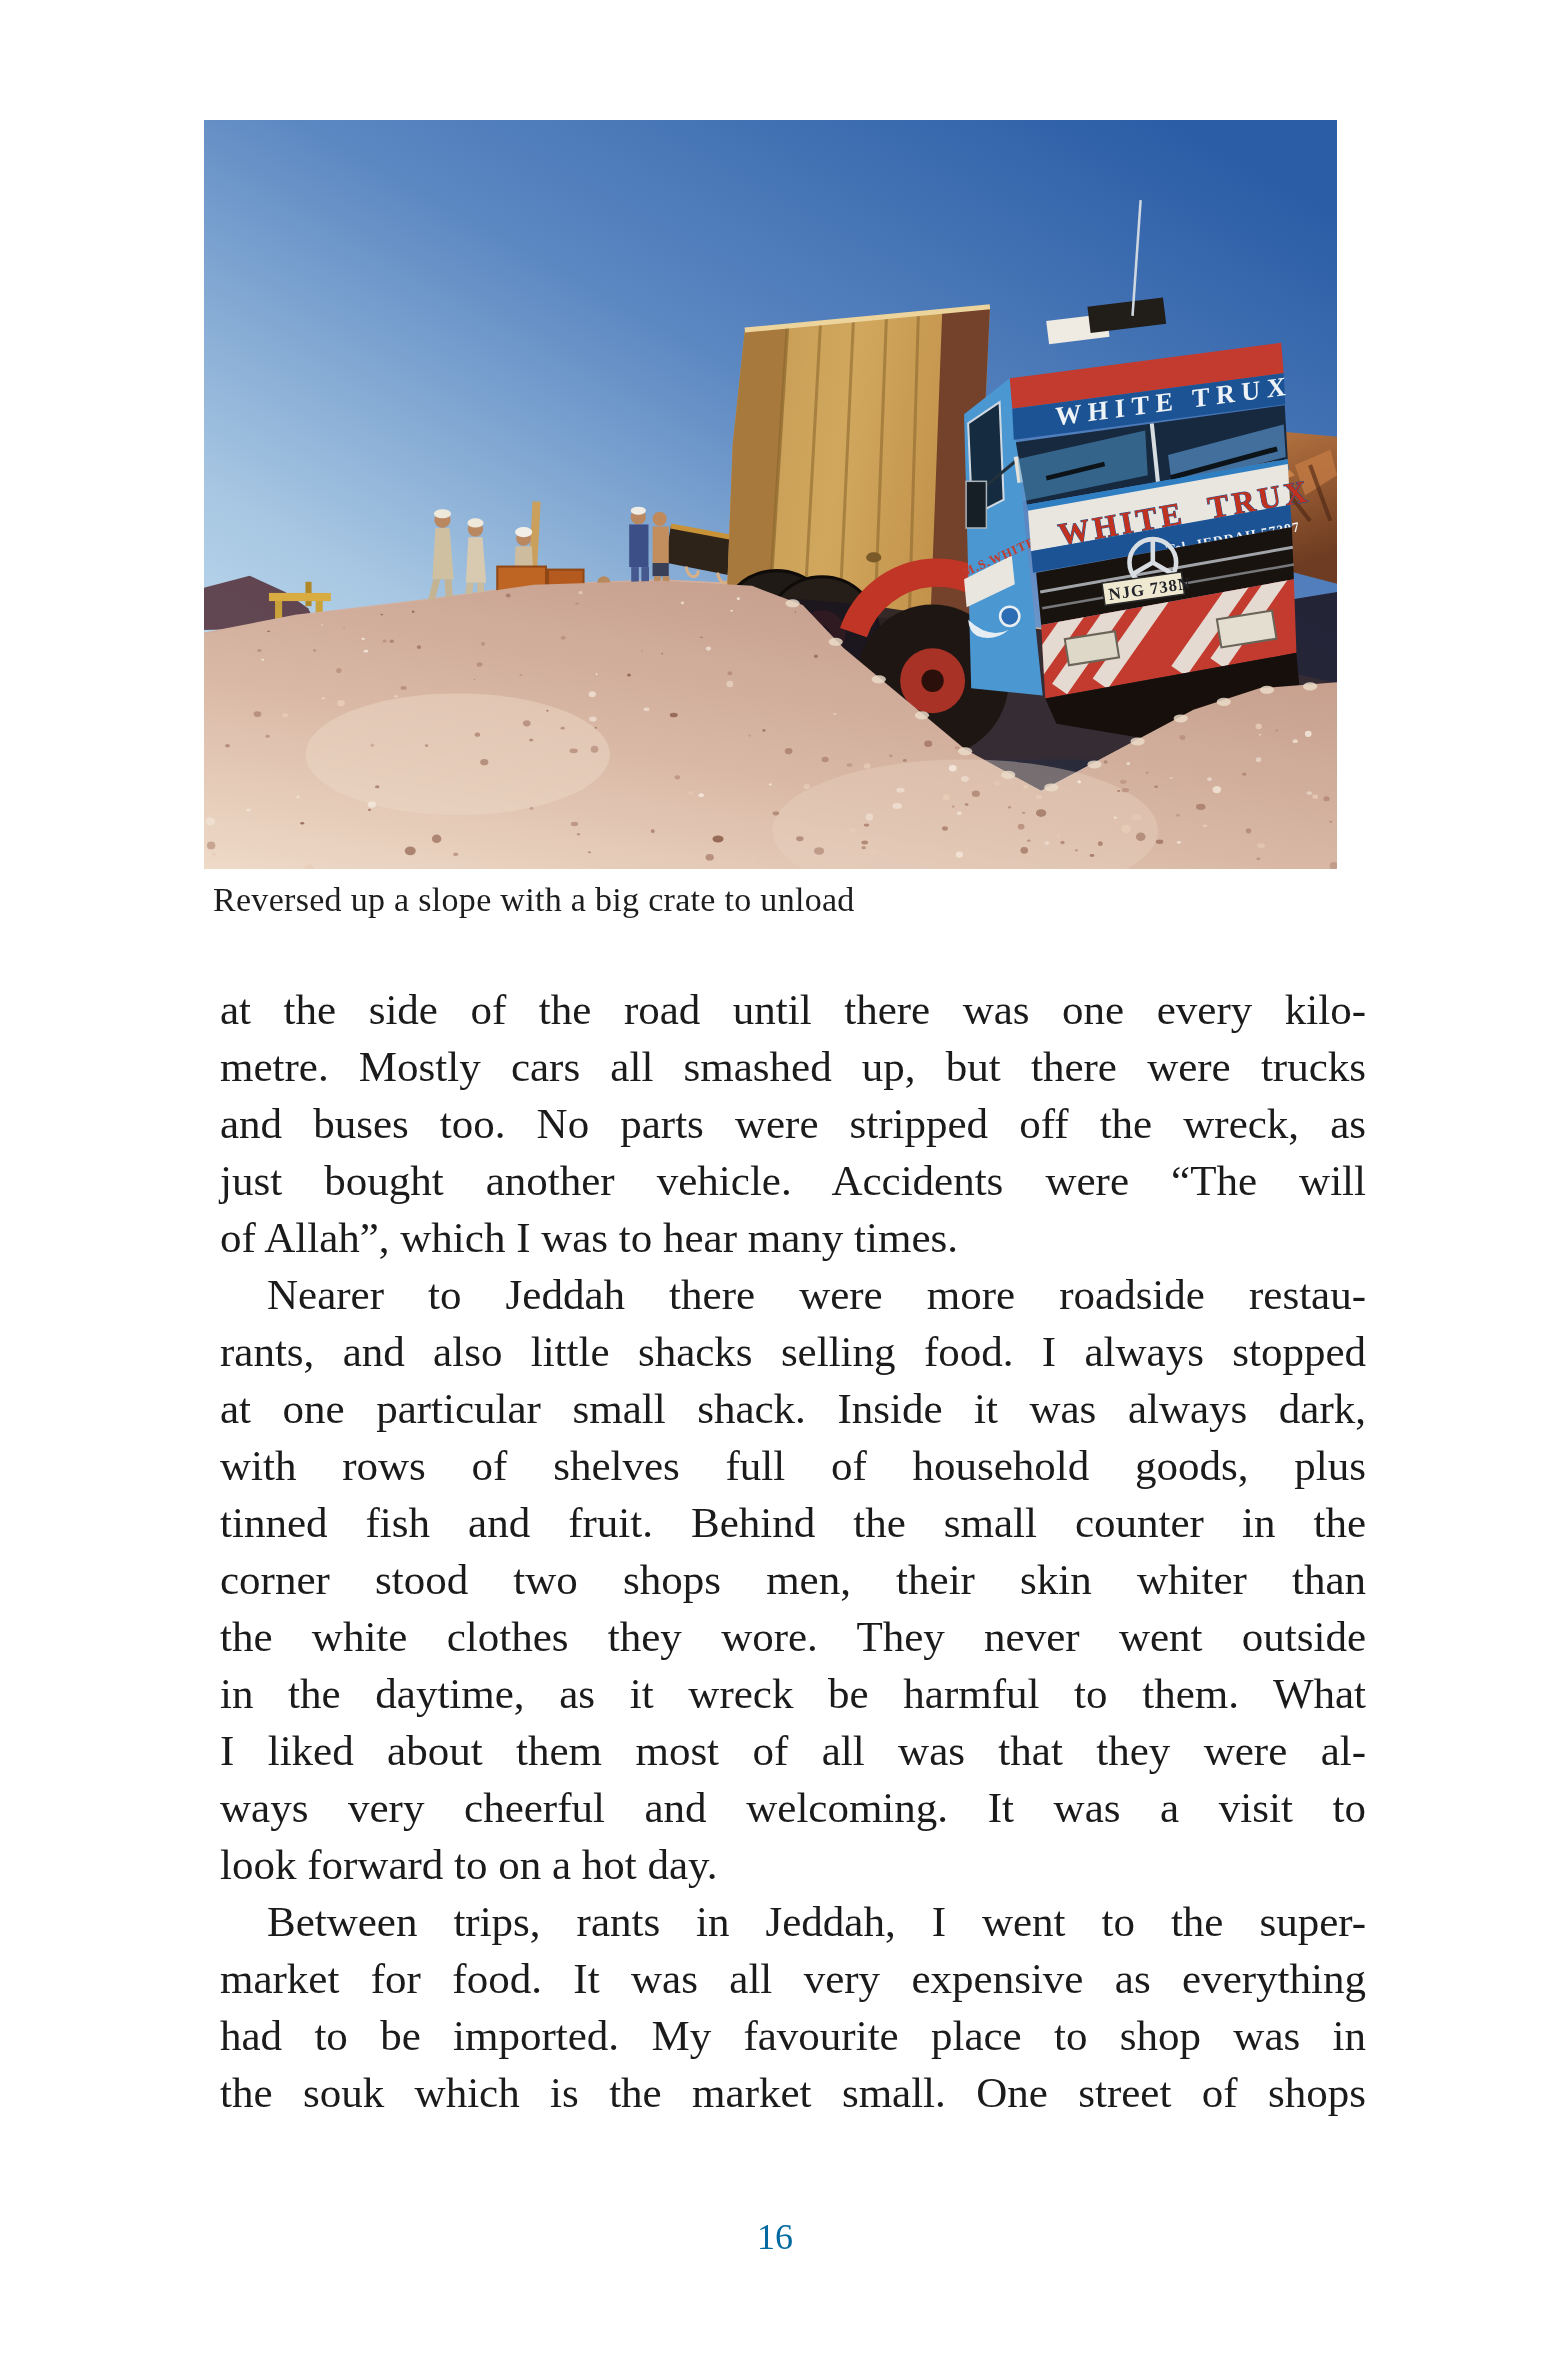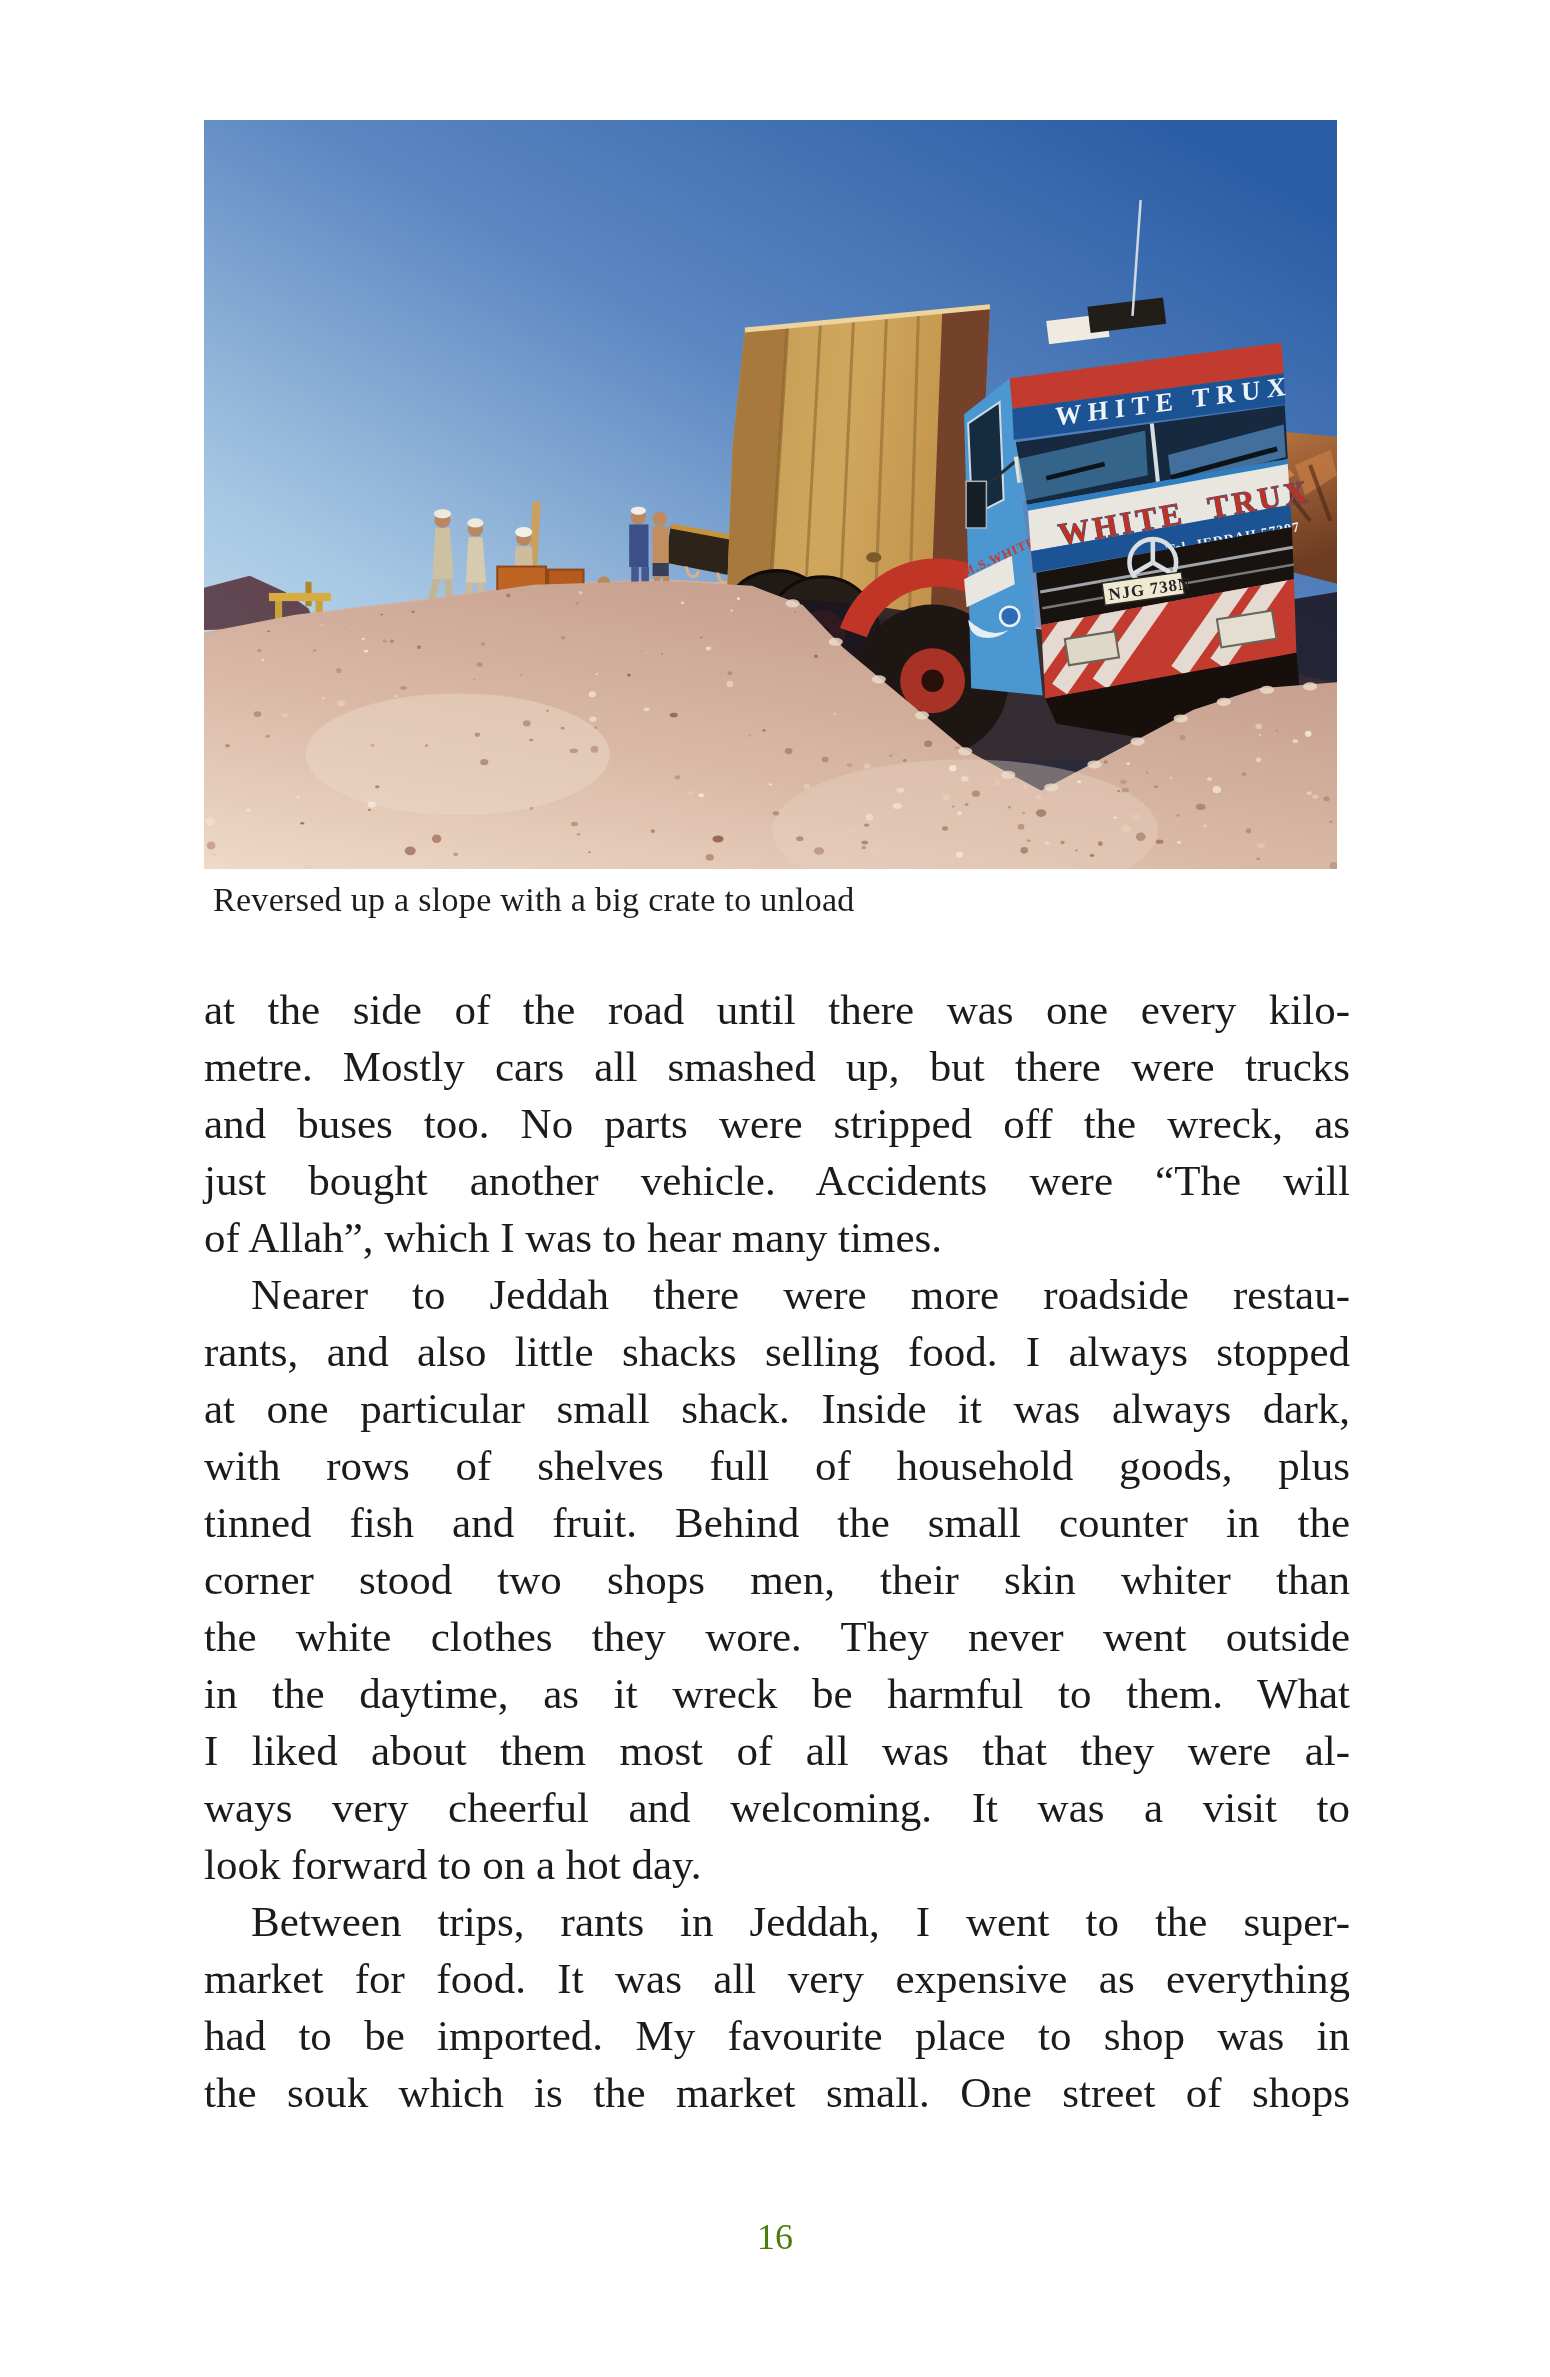--- a/index.html
+++ b/index.html
@@ -2,27 +2,27 @@
 <html style="font-size:8px"><head>
 <meta charset="utf-8">
 <style>
   html,body{margin:0;padding:0;background:#ffffff;}
   .page{position:relative;width:1550px;height:2377px;background:#ffffff;overflow:hidden;
         font-family:"Liberation Serif","DejaVu Serif",serif;}
   .photo{position:absolute;left:204px;top:120px;width:1133px;height:749px;overflow:hidden;}
   .photo svg{display:block;width:100%;height:100%;}
   .caption{position:absolute;left:213px;top:880px;width:1146px;
            font-size:34px;line-height:1.15;color:#1d1d1d;letter-spacing:0.3px;}
-  .bodytext{position:absolute;left:204px;top:981px;width:1146px;color:#1b1b1b;}
+  .bodytext{position:absolute;left:220px;top:981px;width:1146px;color:#1b1b1b;}
   .line{font-size:43px;line-height:57px;height:57px;white-space:normal;
         text-align:justify;text-align-last:justify;}
   .line.last{text-align:right;text-align-last:left;}
   .line.indent{text-indent:47px;}
   .pagenum{position:absolute;left:0;top:2216px;width:1550px;text-align:center;
-           font-size:36px;color:#4d7c0f;}
+           font-size:36px;color:#0369a1;}
 </style>
 </head>
 <body>
 
 <div class="page">
 
   <div class="photo">
     <svg viewBox="0 0 2233 1476" preserveAspectRatio="none">
       <defs>
         <linearGradient id="skyGrad" x1="0" y1="1" x2="0.85" y2="0">

